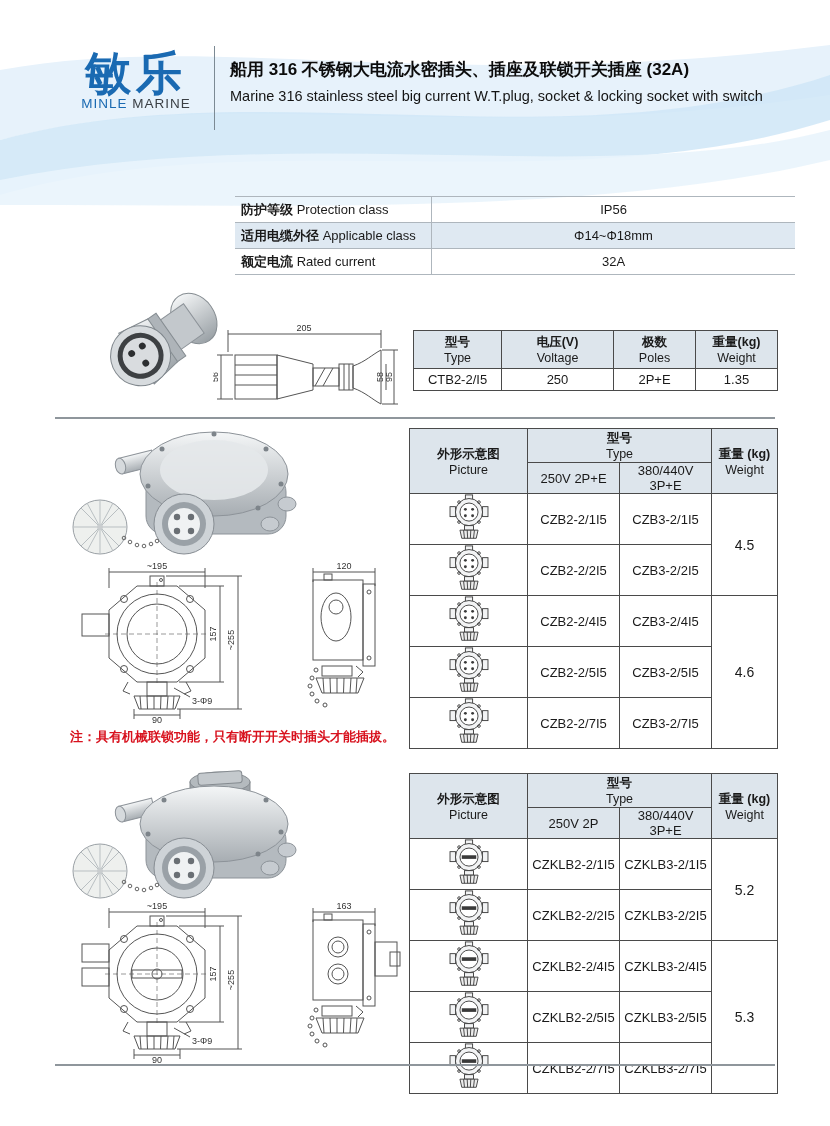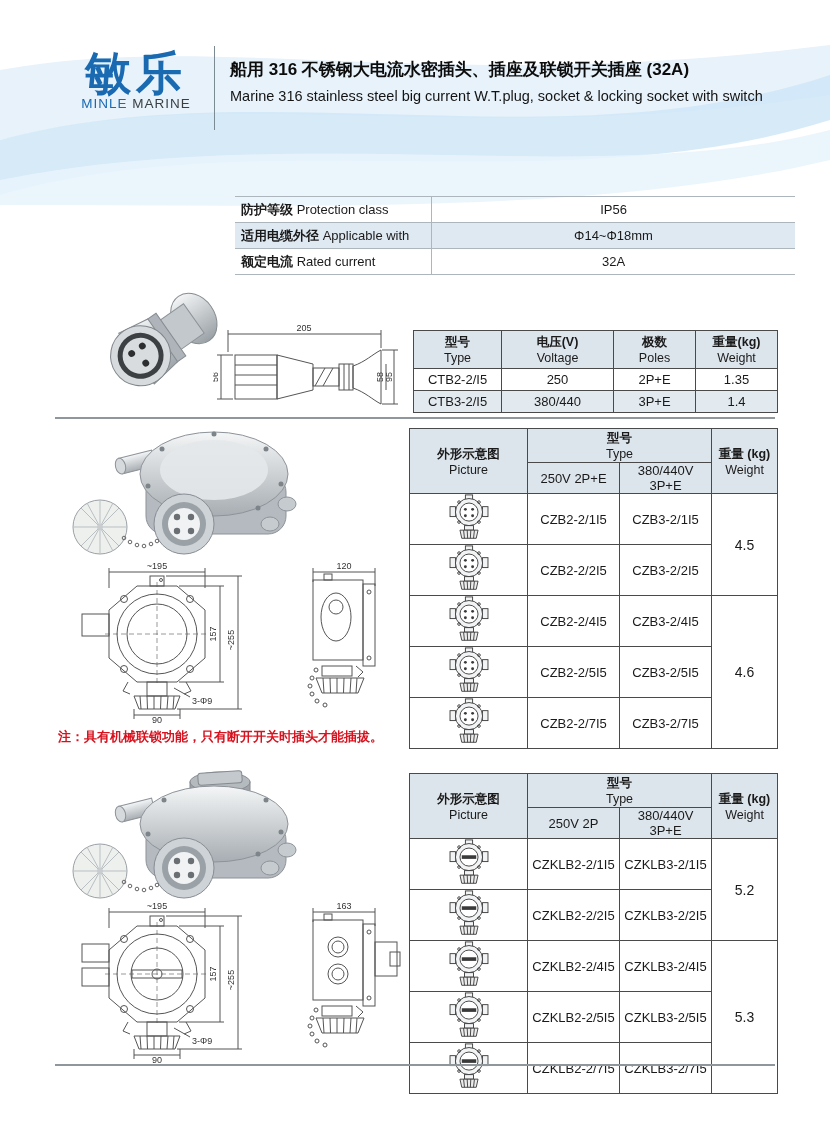--- a/index.html
+++ b/index.html
@@ -76,21 +76,21 @@
   <div class="abs title-cn" style="left:230px;top:58px">船用 316 不锈钢大电流水密插头、插座及联锁开关插座 (32A)</div>
   <div class="abs title-en" style="left:230px;top:88px">Marine 316 stainless steel big current W.T.plug, socket &amp; locking socket with switch</div>
 
   <table class="specs abs" style="left:235px;top:196px">
     <tbody>
     <tr>
       <td class="lab"><b>防护等级</b> <span>Protection class</span></td>
       <td class="val">IP56</td>
     </tr>
     <tr class="alt">
-      <td class="lab"><b>适用电缆外径</b> <span>Applicable with</span></td>
+      <td class="lab"><b>适用电缆外径</b> <span>Applicable class</span></td>
       <td class="val">Φ14~Φ18mm</td>
     </tr>
     <tr>
       <td class="lab"><b>额定电流</b> <span>Rated current</span></td>
       <td class="val">32A</td>
     </tr>
   </tbody>
     </table>
 
   <svg class="abs" style="left:108px;top:262px" width="118" height="152" viewBox="0 0 118 152">
@@ -157,26 +157,20 @@
       <th><span class="cn">型号</span><span>Type</span></th>
       <th><span class="cn">电压(V)</span><span>Voltage</span></th>
       <th><span class="cn">极数</span><span>Poles</span></th>
       <th><span class="cn">重量(kg)</span><span>Weight</span></th>
     </tr>
     <tr>
       <td>CTB2-2/I5</td>
       <td>250</td>
       <td>2P+E</td>
       <td>1.35</td>
-    </tr>
-    <tr class="alt">
-      <td>CTB3-2/I5</td>
-      <td>380/440</td>
-      <td>3P+E</td>
-      <td>1.4</td>
     </tr>
   </tbody>
     </table>
 
   <div class="abs sep" style="left:55px;top:417px;width:720px"></div>
 
   <svg width="0" height="0" style="position:absolute">
     <defs>
       <g id="ic-czb" stroke="#3a3a3a" stroke-width="1" fill="none">
         <rect x="18" y="1" width="8" height="5" fill="#f2f3f4"></rect>
@@ -401,21 +395,21 @@
       <tr>
         <td><svg width="40" height="47" viewBox="0 0 44 52">
               <use href="#ic-czb"></use>
             </svg></td>
         <td>CZB2-2/7I5</td>
         <td>CZB3-2/7I5</td>
       </tr>
     </tbody>
   </table>
 
-  <div class="abs note-cn" style="left:58px;top:728px">注：具有机械联锁功能，只有断开开关时插头才能插拔。</div>
+  <div class="abs note-cn" style="left:70px;top:728px">注：具有机械联锁功能，只有断开开关时插头才能插拔。</div>
 
   <svg class="abs" style="left:62px;top:766px" width="248" height="142" viewBox="0 0 248 142">
     <defs>
       <linearGradient id="klbGrad" x1="0" y1="0" x2="0" y2="1">
         <stop offset="0" stop-color="#f4f6f7"></stop>
           <stop offset="1" stop-color="#a7adb2"></stop>
       </linearGradient>
     </defs>
     <rect x="84" y="56" width="140" height="56" rx="18" fill="#b4babf" stroke="#8d9399"></rect>
     <ellipse cx="225" cy="84" rx="9" ry="7" fill="#c6cbd0" stroke="#8d9399"></ellipse>

